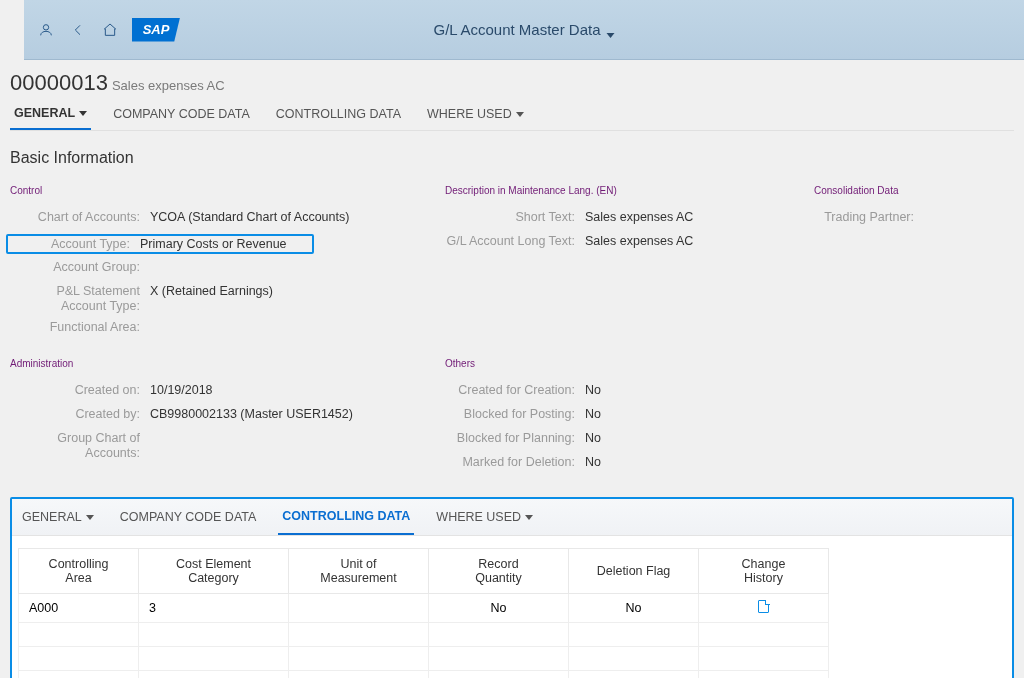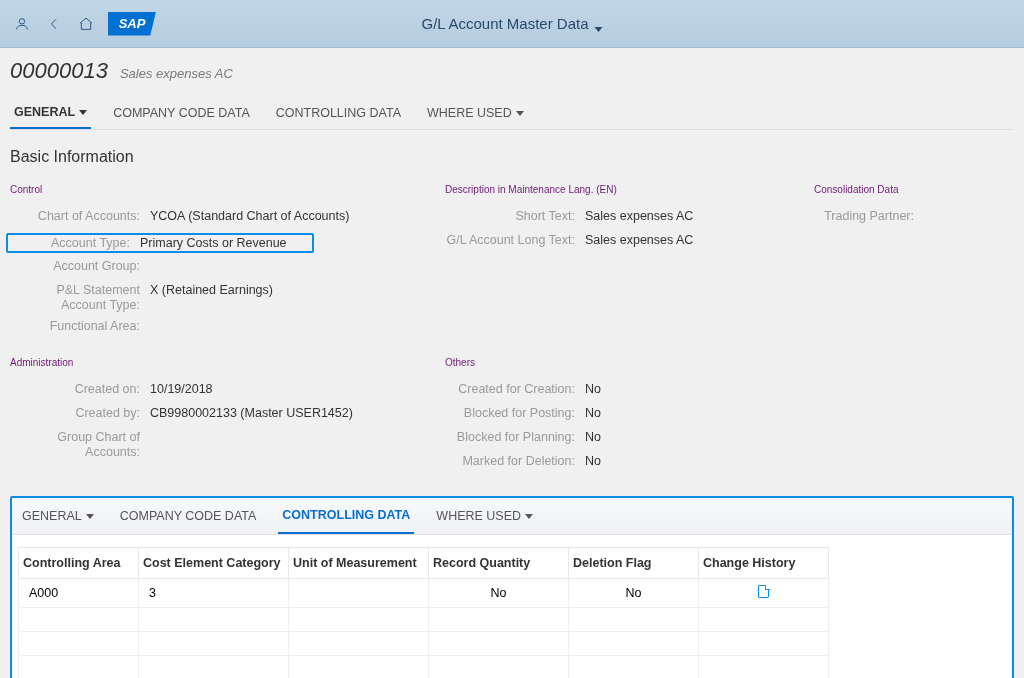--- a/index.html
+++ b/index.html
@@ -1,26 +1,27 @@
 <!DOCTYPE html>
 <html><head>
 <meta charset="utf-8">
 <style>
   * { box-sizing: border-box; margin: 0; padding: 0; font-family: Arial, Helvetica, sans-serif; }
   html, body { width: 1024px; height: 678px; background: #f0f0f0; overflow: hidden; }
 
   
   .sap-header {
-    height: 48px;
+    height: 60px;
     background: linear-gradient(#c1d6e6, #b6cde0);
     border-bottom: 1px solid #9fb9cf;
     display: flex;
     align-items: center;
     padding: 0 8px;
     position: relative;
+    margin-left: 24px;
   }
   .sap-header .icon-btn {
     width: 28px; height: 28px;
     display: flex; align-items: center; justify-content: center;
     color: #2a5a8a;
     cursor: pointer;
     margin-right: 4px;
   }
   .sap-header .sap-logo {
     width: 48px; height: 24px;
@@ -54,23 +55,22 @@
 
   
   .page {
     background: #f0f0f0;
     padding: 10px 10px 0 10px;
   }
 
   .obj-header {
     display: flex;
     align-items: baseline;
-    gap: 12px;
-    margin-bottom: 15px;
-    font-style: italic;
+    gap: 4px;
+    margin-bottom: 4px;
   }
   .obj-header .code {
     font-size: 22px;
     color: #333;
   }
   .obj-header .subtitle {
     font-size: 13px;
     color: #7a7a7a;
   }
 
@@ -181,23 +181,23 @@
 
   table.data {
     border-collapse: collapse;
     width: 810px;
     font-size: 12.5px;
     table-layout: fixed;
   }
   table.data th {
     background: #fff;
     color: #333;
-    font-weight: bold;
-    text-align: left;
-    padding: 8px 4px;
+    font-weight: normal;
+    text-align: center;
+    padding: 8px 26px;
     border: 1px solid #e8e8e8;
   }
   table.data td {
     padding: 6px 10px;
     border: 1px solid #eee;
     height: 24px;
     color: #000000;
   }
   table.data td.center { text-align: center; }
 

